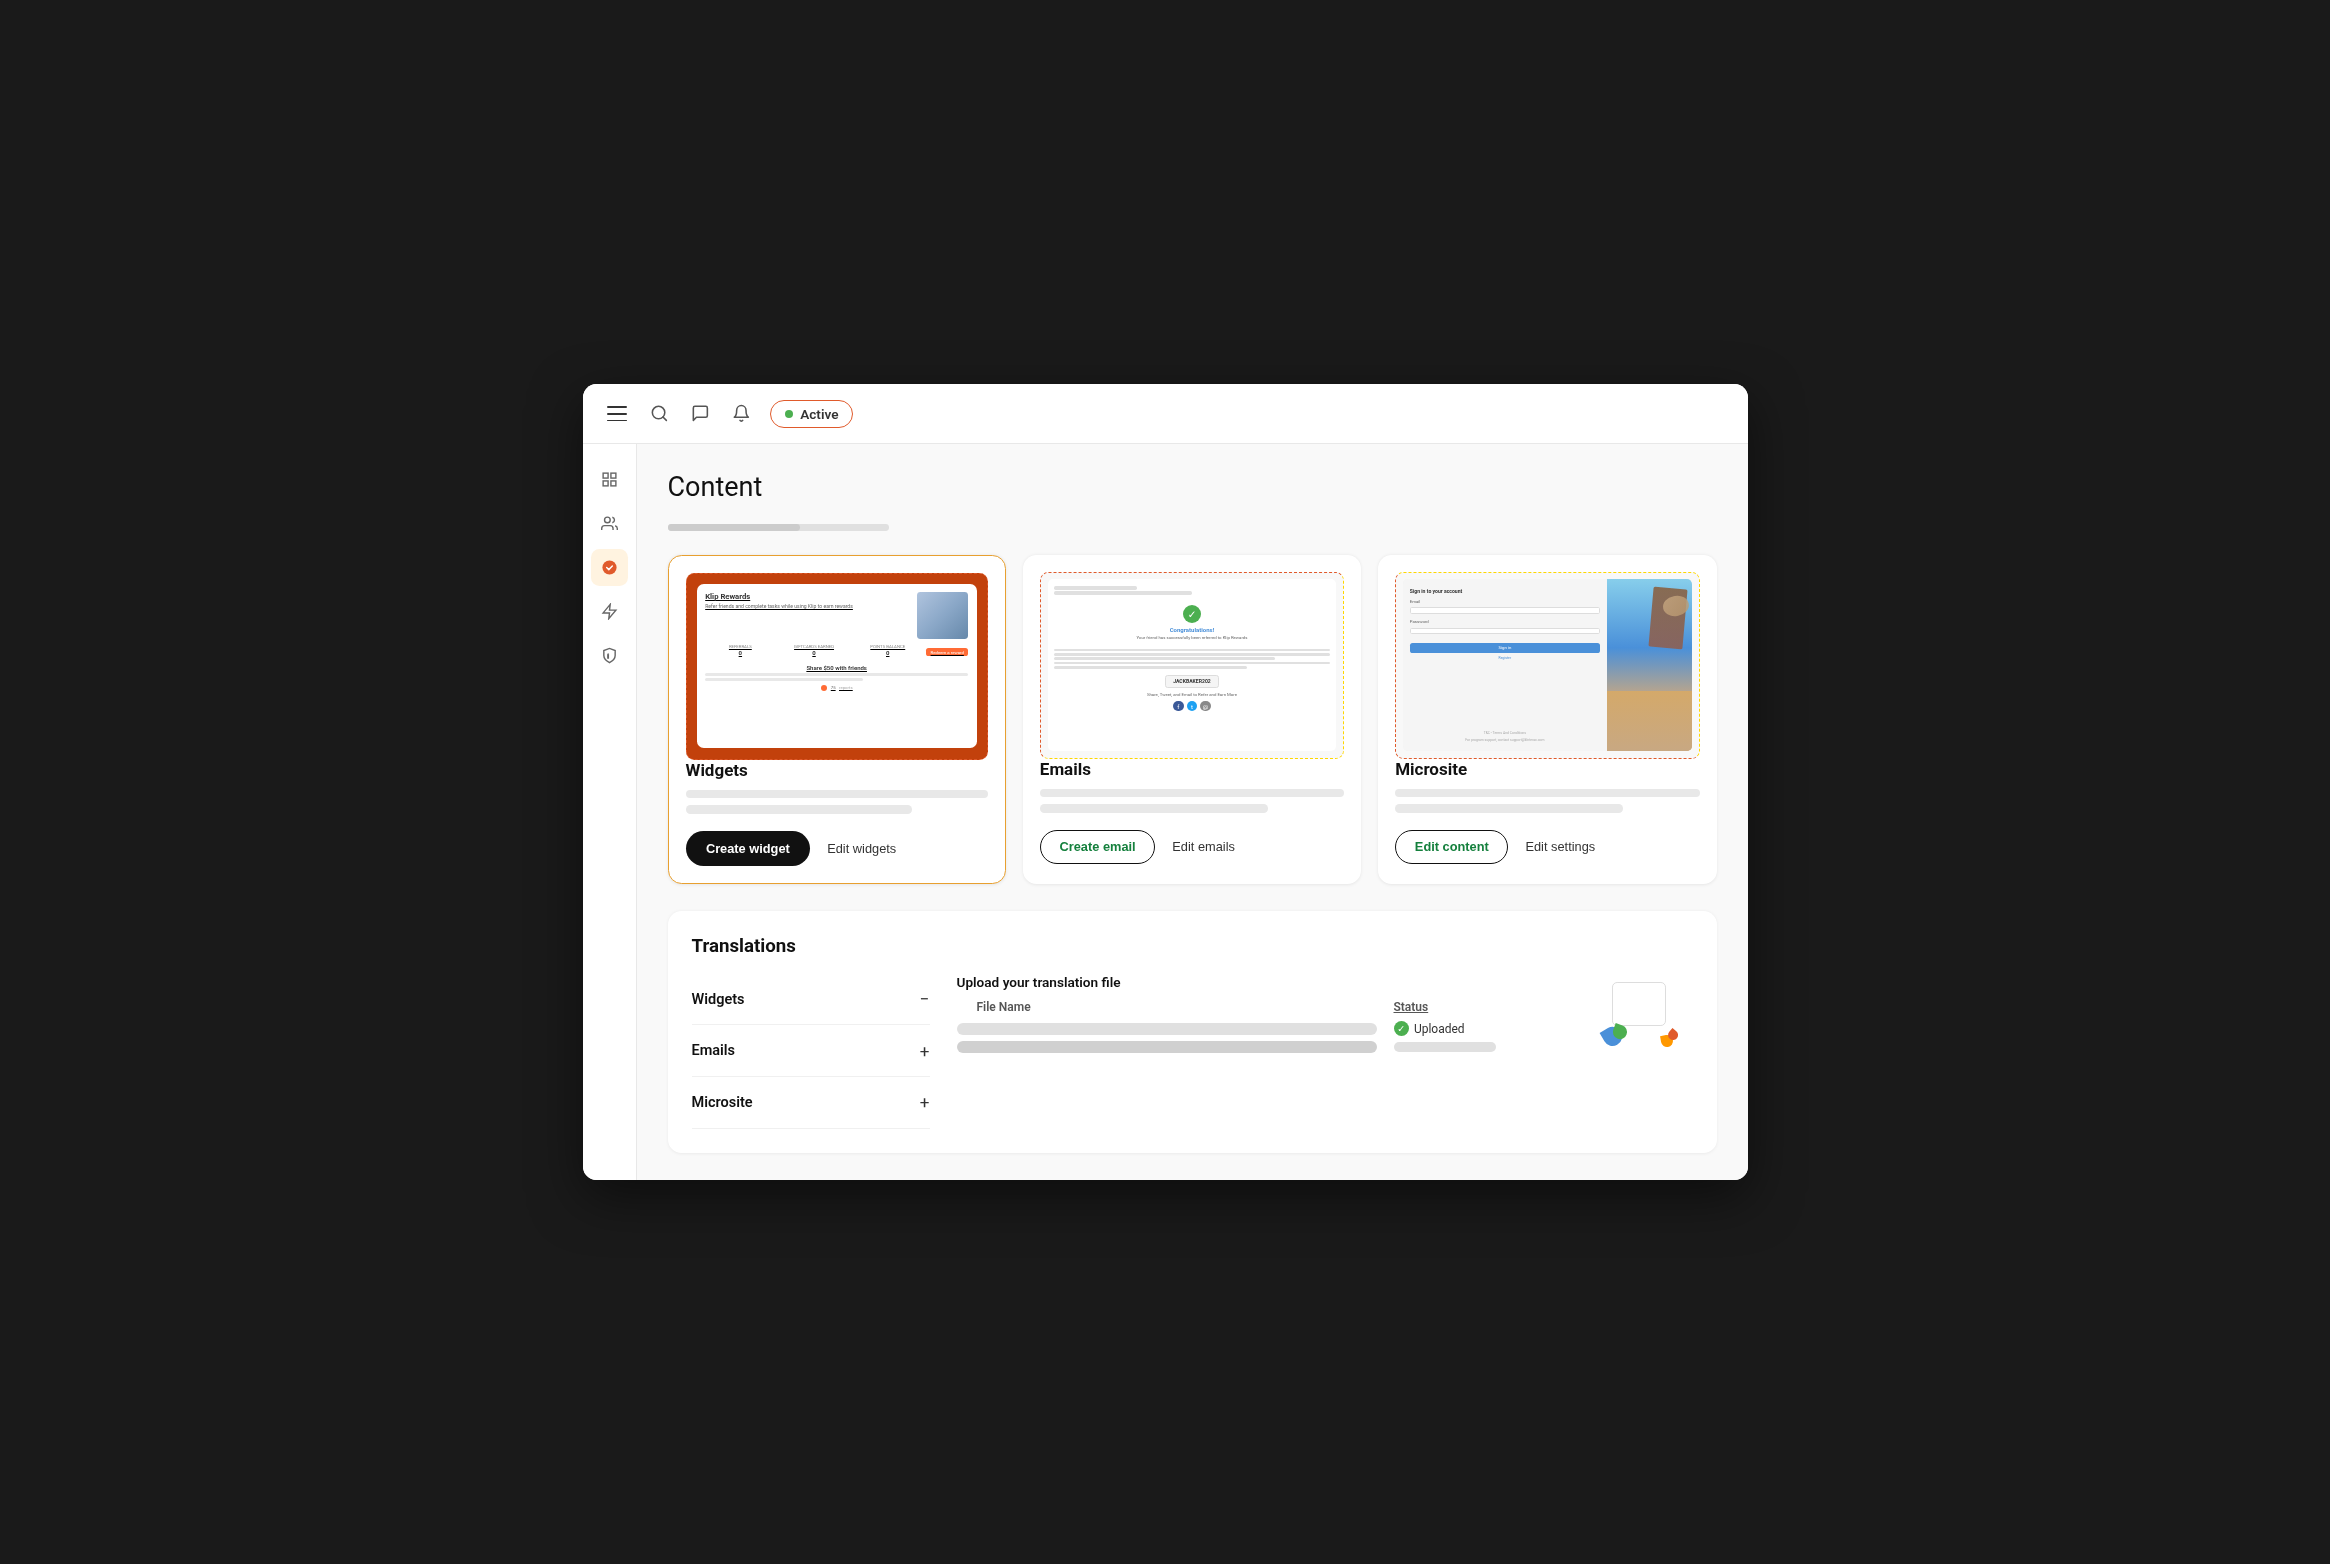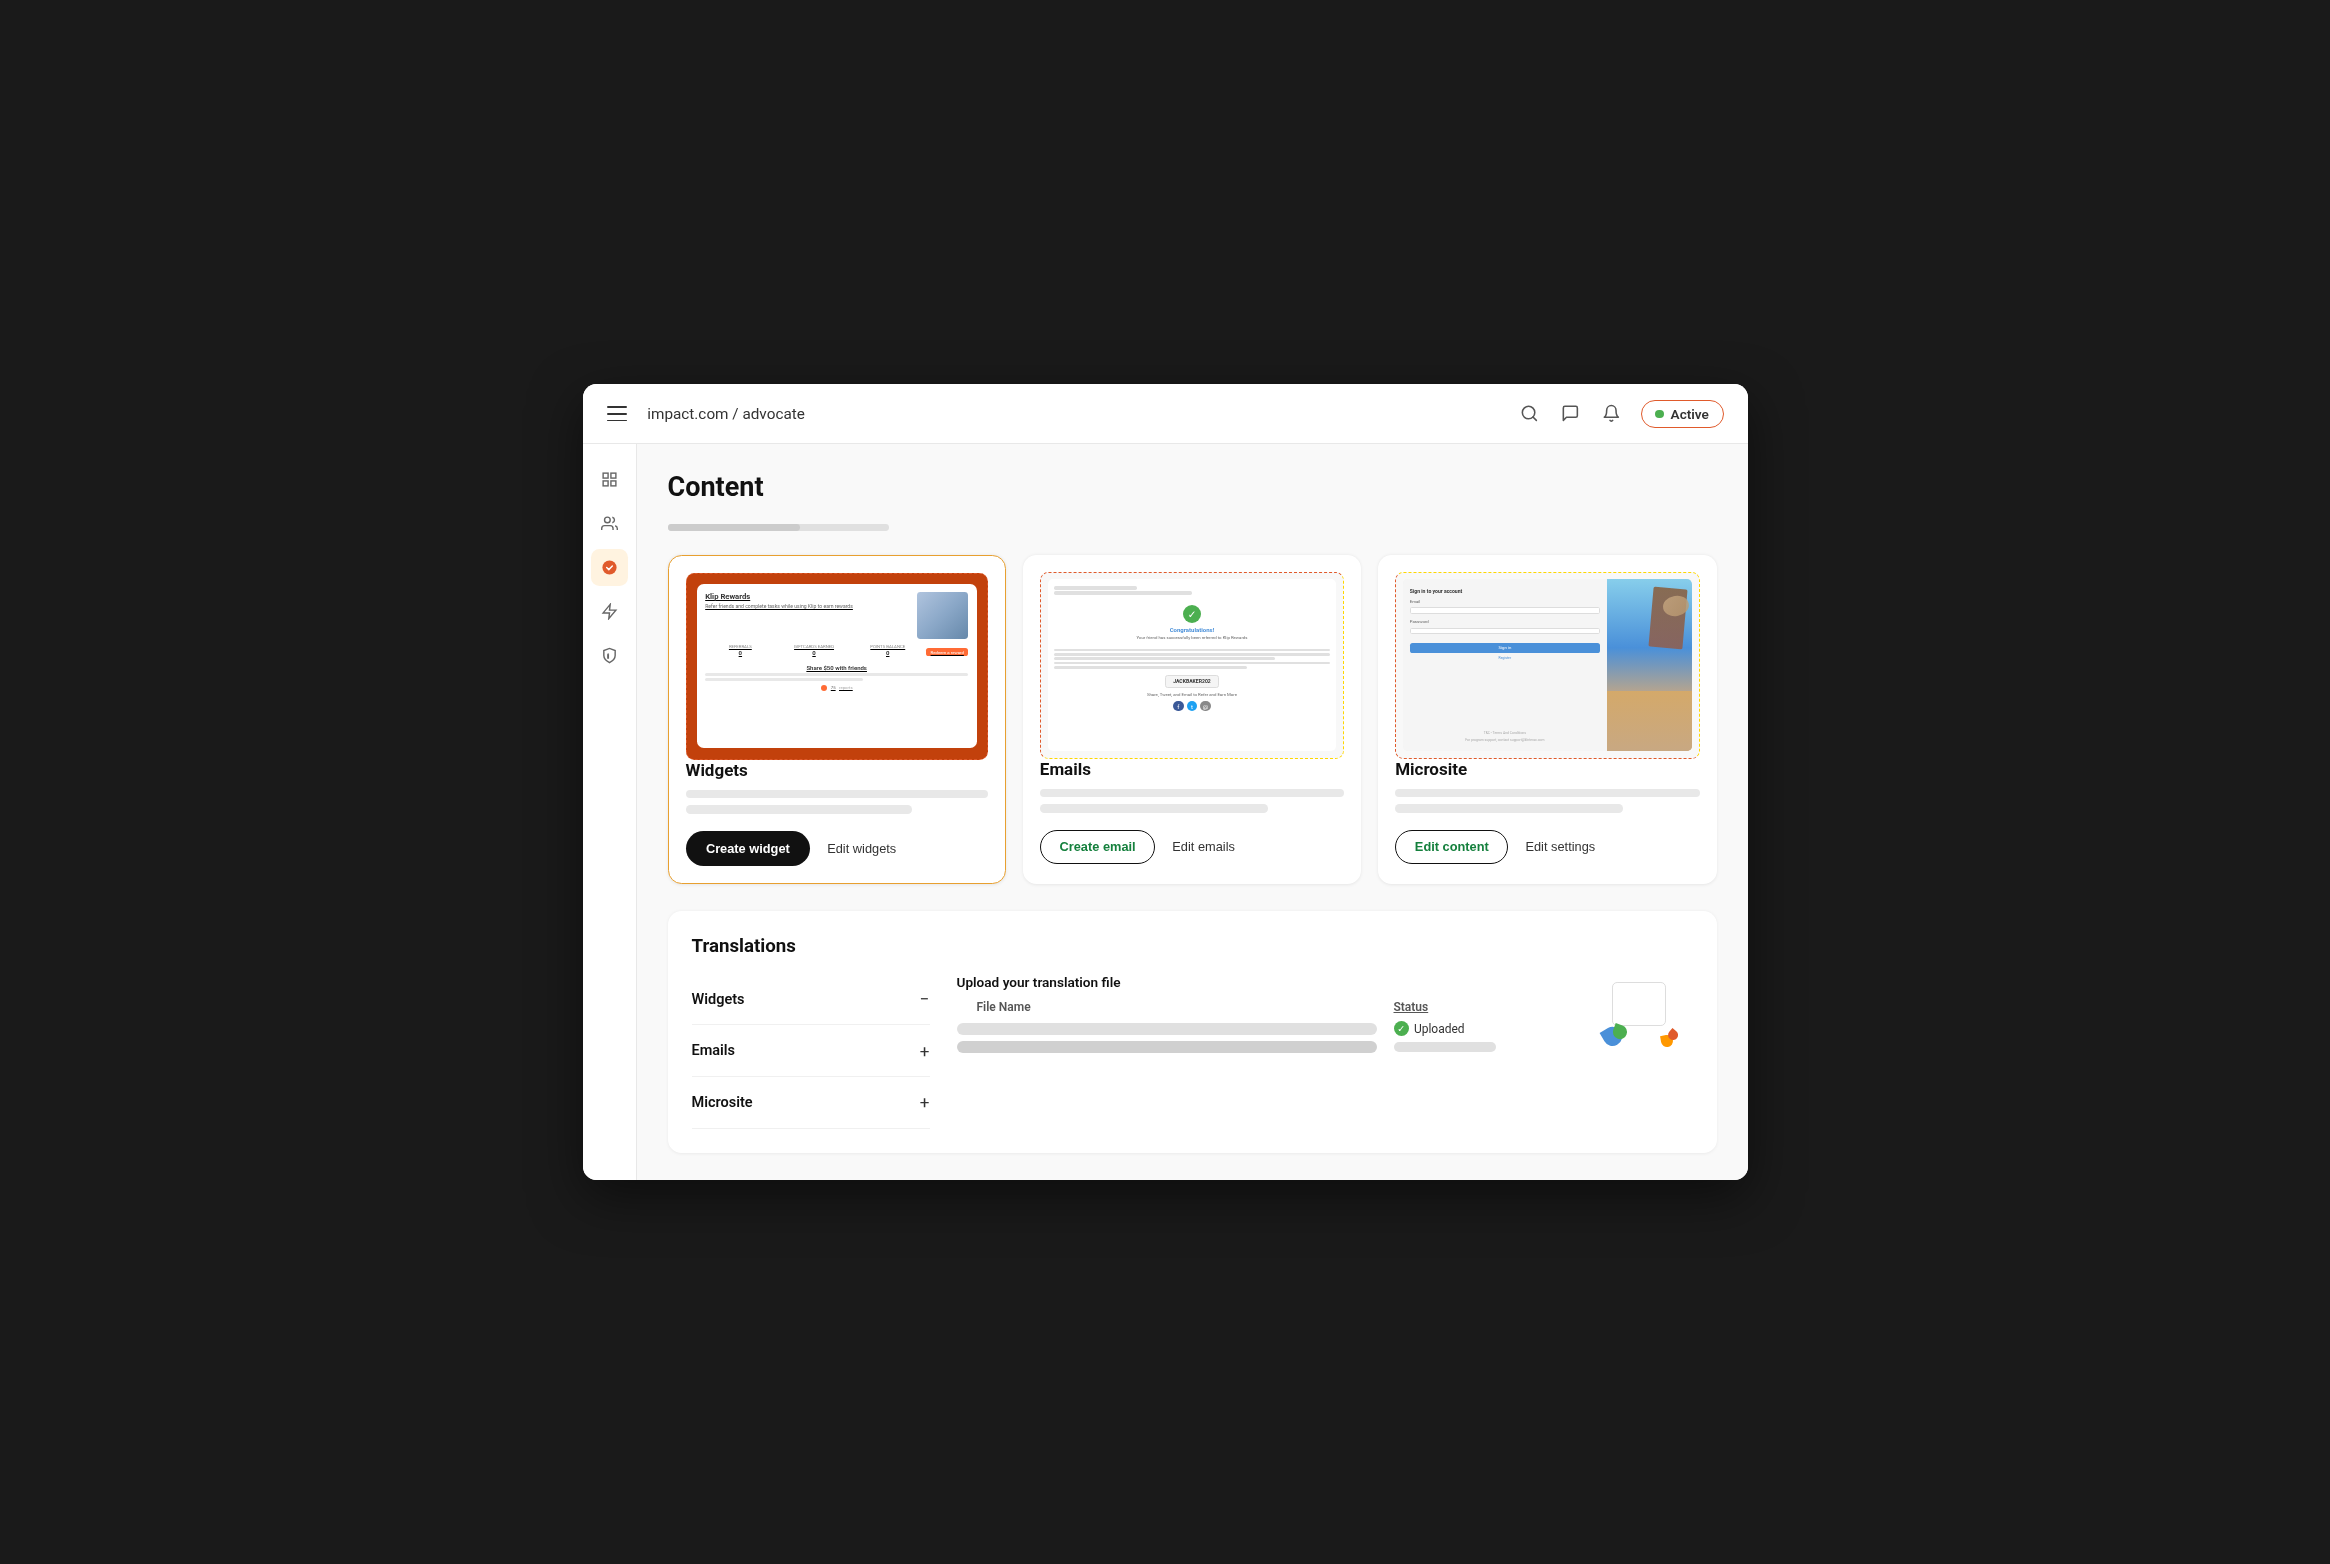--- a/index.html
+++ b/index.html
@@ -133,21 +133,21 @@
     
     .content-area {
       flex: 1;
       padding: 27px 31px;
       overflow-y: auto;
       background: #f9f9f9;
     }
 
     .page-title {
       font-size: 27px;
-      font-weight: 700;
+      font-weight: 400;
       color: #111;
       margin-bottom: 20.4px;
     }
 
     
     .progress-bar-container {
       width: 221px;
       height: 6.8px;
       background: #e0e0e0;
       border-radius: 3.4px;
@@ -761,21 +761,20 @@
 <body>
 
 <div class="browser-window">
 
   <div class="top-bar">
     <div class="hamburger-icon">
       <span></span>
         <span></span>
         <span></span>
     </div>
-    <span class="breadcrumb">impact.com / advocate</span>
     <div class="top-icons">
       <div class="top-icon">
         <svg width="18.7" height="18.7" viewBox="0 0 24 24" fill="none" stroke="currentColor" stroke-width="2" stroke-linecap="round" stroke-linejoin="round">
           <circle cx="11" cy="11" r="8"></circle>
             <line x1="21" y1="21" x2="16.65" y2="16.65"></line>
         </svg>
       </div>
       <div class="top-icon">
         <svg width="18.7" height="18.7" viewBox="0 0 24 24" fill="none" stroke="currentColor" stroke-width="2" stroke-linecap="round" stroke-linejoin="round">
           <path d="M21 15a2 2 0 0 1-2 2H7l-4 4V5a2 2 0 0 1 2-2h14a2 2 0 0 1 2 2z"></path>

